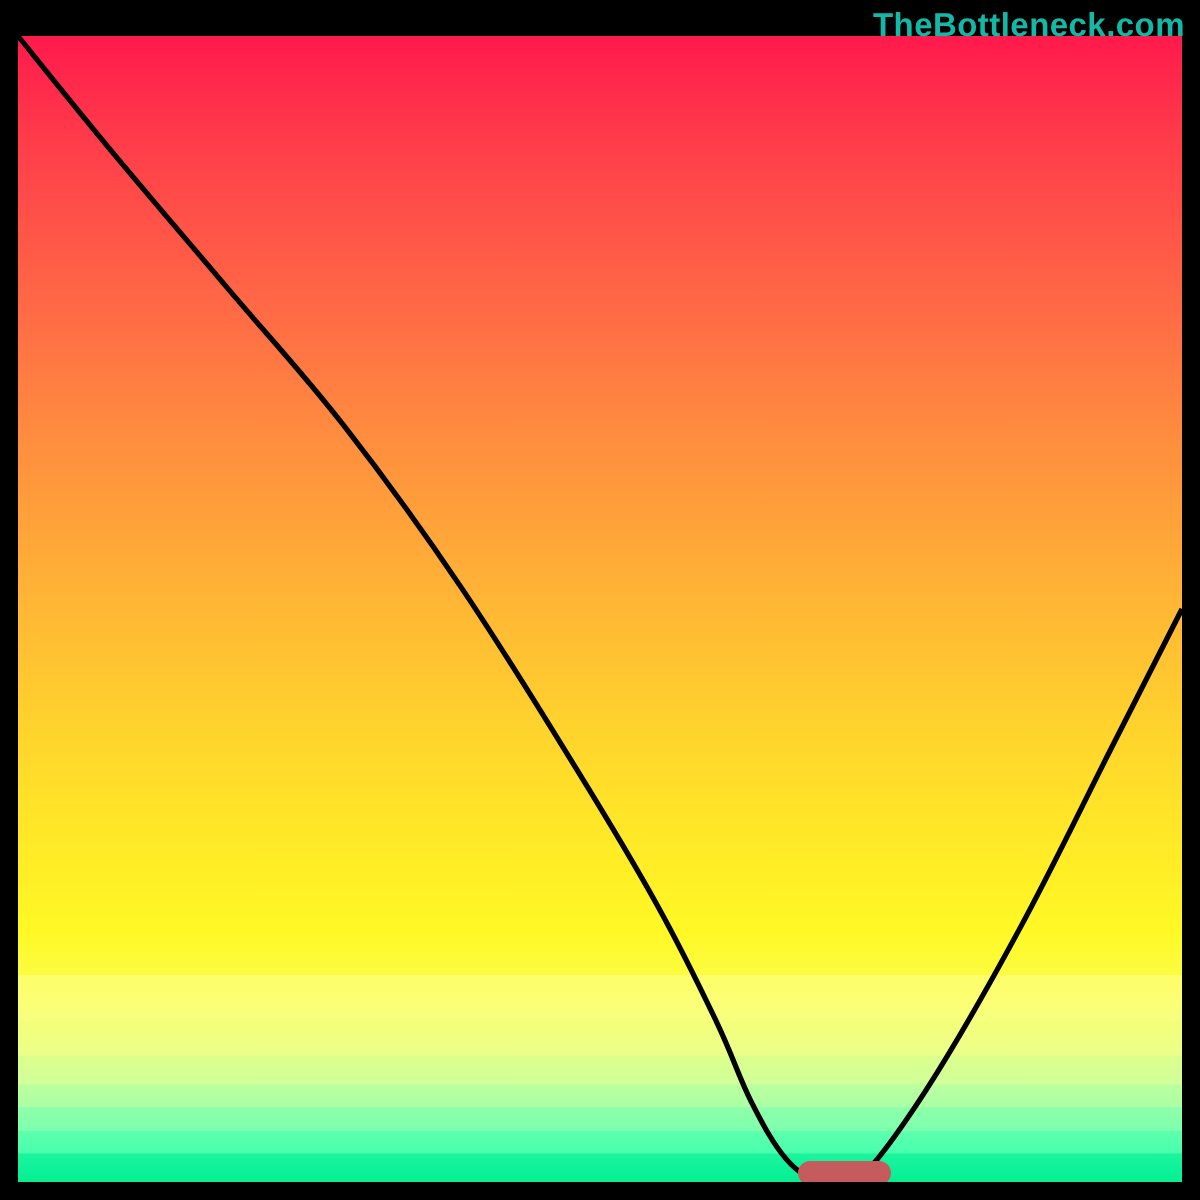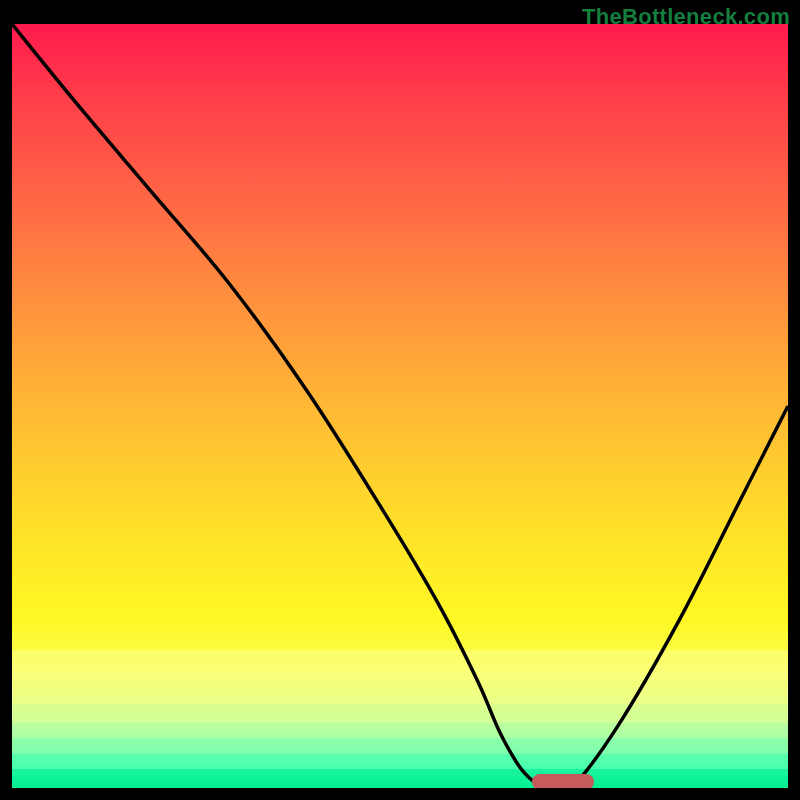--- a/index.html
+++ b/index.html
@@ -53,21 +53,21 @@
   .band.b3 { top: 89%;  height: 2.5%;background: rgba(215,255,150,0.45); }
   .band.b4 { top: 91.5%;height: 2%;  background: rgba(170,255,160,0.5); }
   .band.b5 { top: 93.5%;height: 2%;  background: rgba(120,255,170,0.55); }
   .band.b6 { top: 95.5%;height: 2%;  background: rgba( 70,255,170,0.6); }
   .band.b7 { top: 97.5%;height: 2.5%;background: rgba( 10,240,150,0.7); }
 
   .watermark {
     position: absolute;
     top: 4px;
     right: 10px;
-    color: #15803d;
+    color: #14b8a6;
     font-size: 22px;
     font-weight: 600;
     letter-spacing: 0.3px;
     user-select: none;
   }
 
   svg.curve {
     position: absolute;
     left: 0;
     top: 0;

